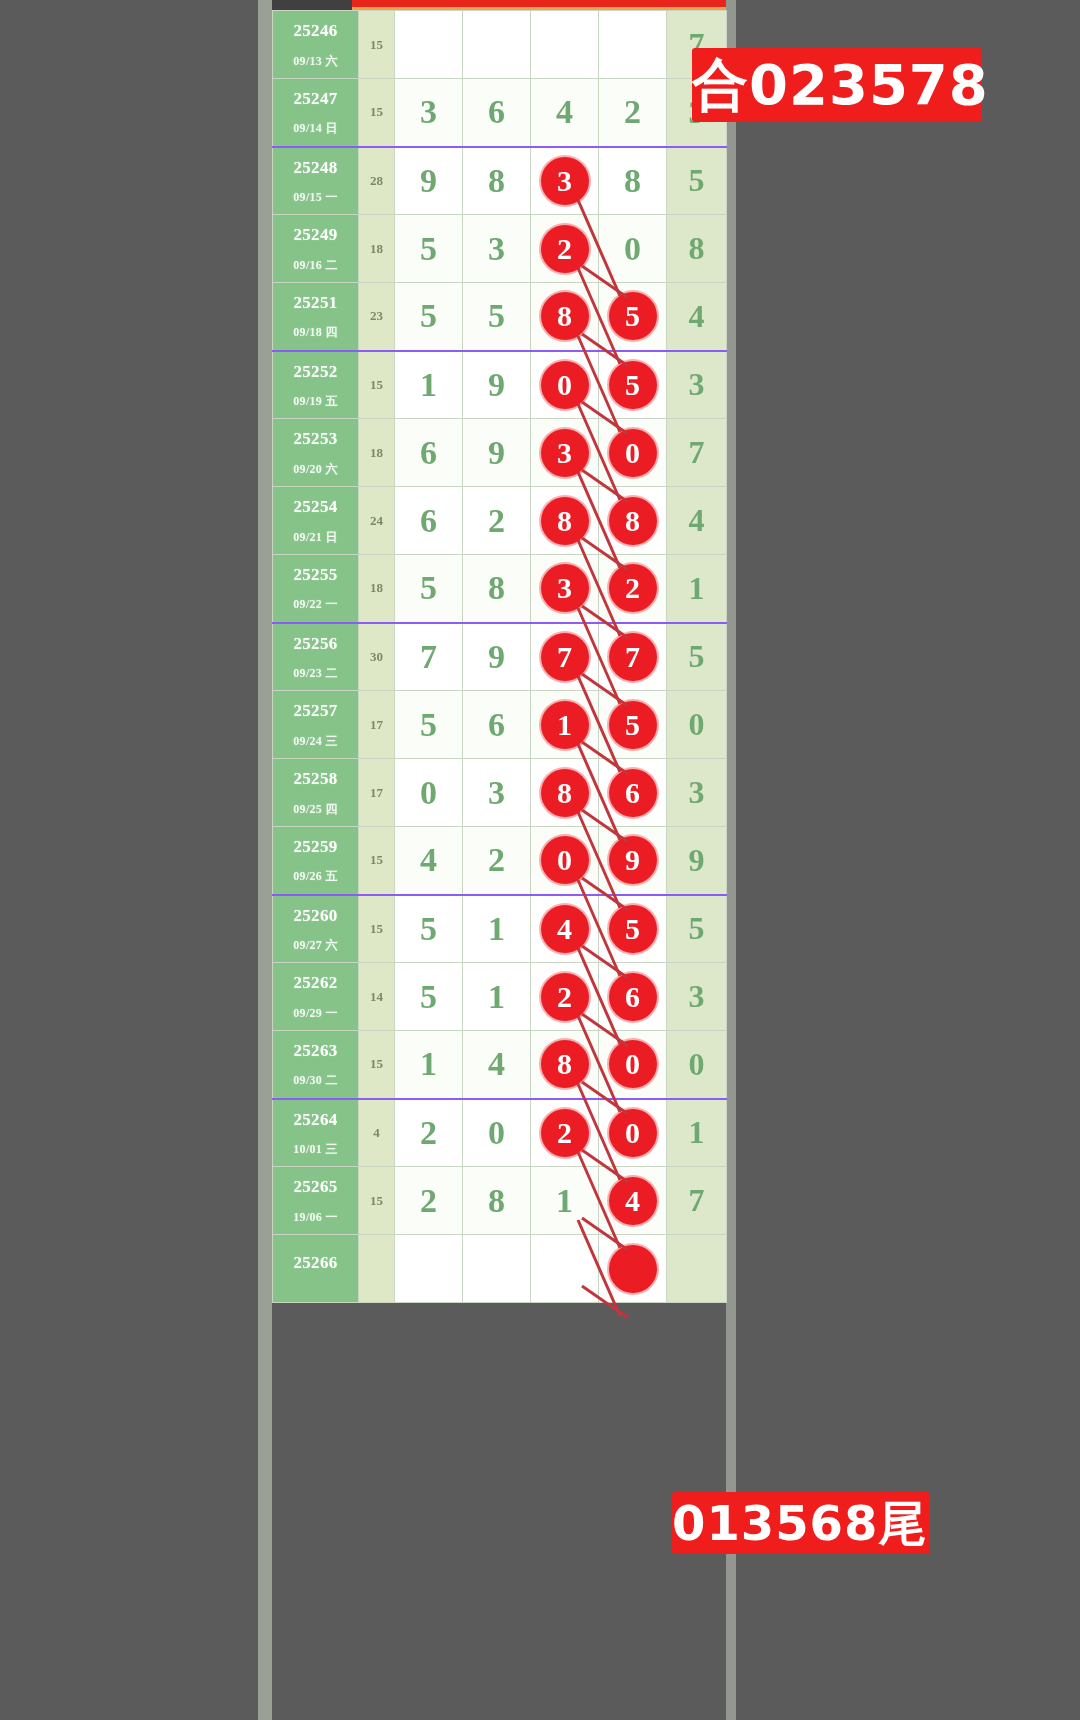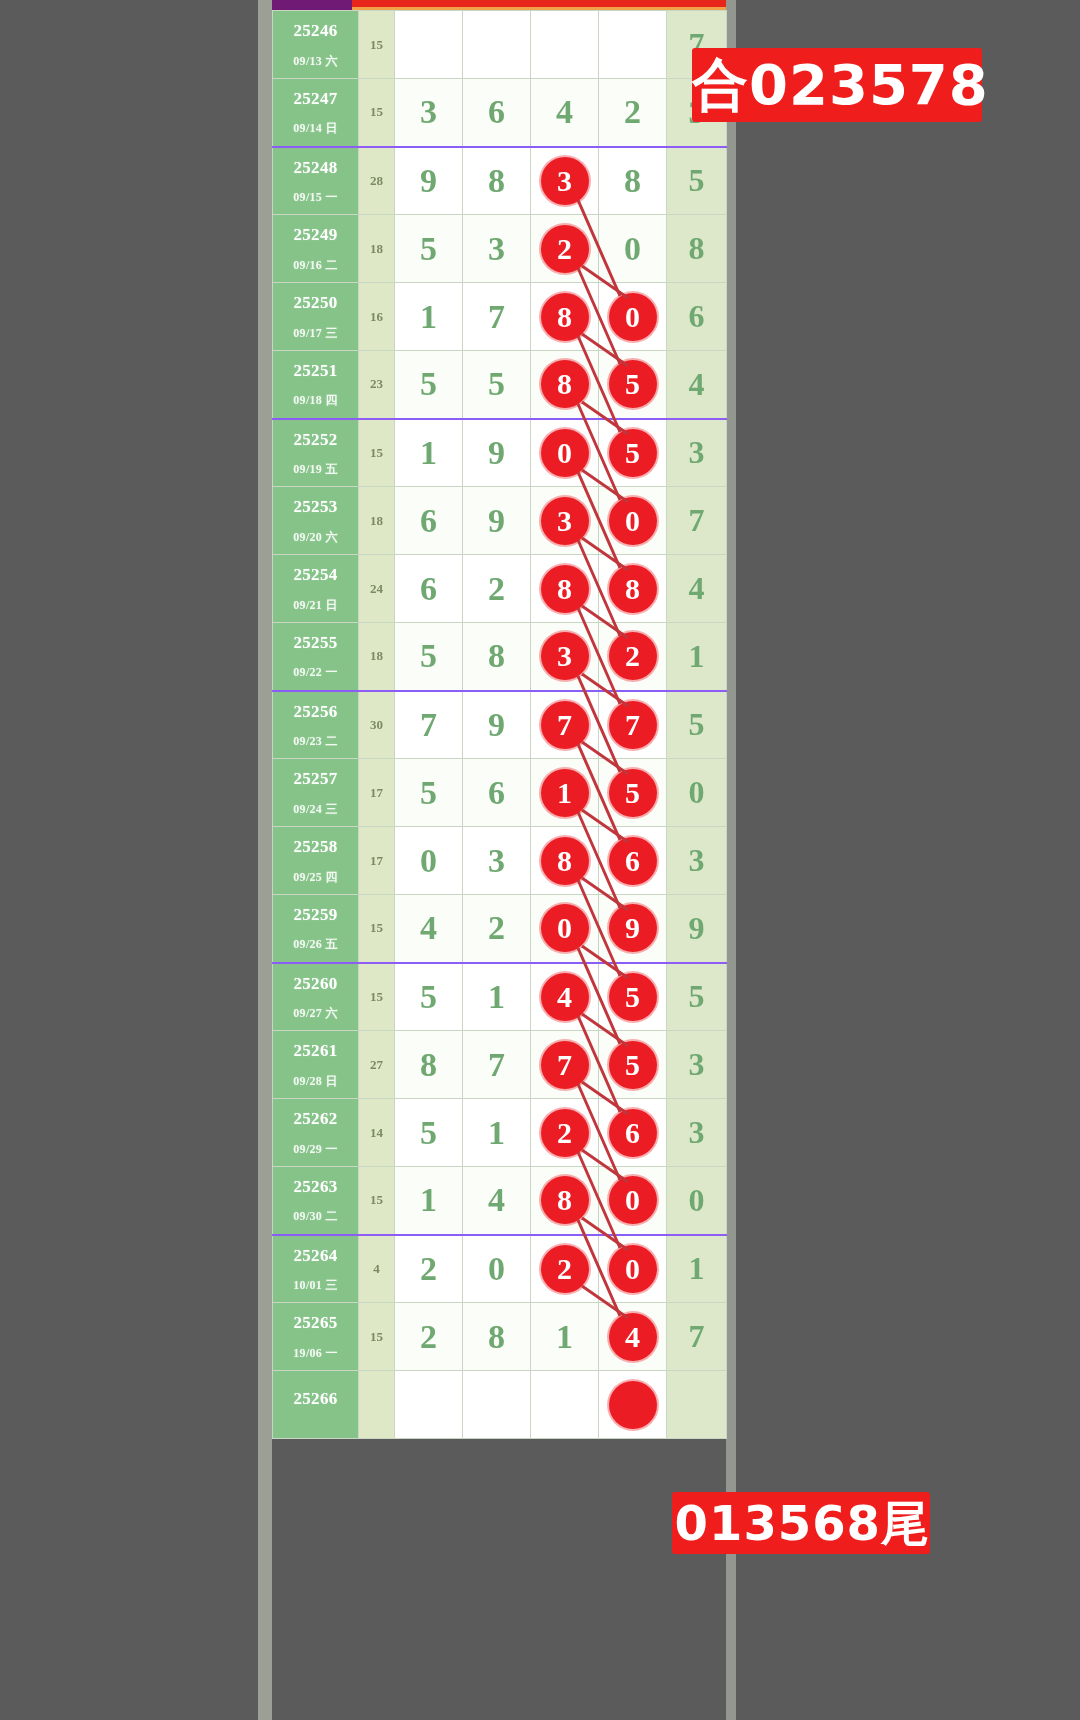--- a/index.html
+++ b/index.html
@@ -40,21 +40,21 @@
     opacity: .45;
   }
 
   
   .sheet {
     position: absolute;
     left: 272px;
     top: 0;
     width: 454px;
     height: 1224px;
-    background: #701a75;
+    background: #404040;
   }
 
   .top-red-edge {
     position: absolute;
     left: 80px;
     top: 0;
     width: 374px;
     height: 7px;
     background: #e8251b;
   }
@@ -162,21 +162,21 @@
     pointer-events: none;
   }
   svg.links line { stroke: #c1353c; stroke-width: 3; }
 
   
   .banner {
     position: absolute;
     background: #f01d1d;
     color: #ffffff;
     font-weight: 700;
-    text-align: right;
+    text-align: left;
     font-family: "DejaVu Sans", "Liberation Sans", sans-serif;
     letter-spacing: 1px;
     border-radius: 3px;
     white-space: nowrap;
   }
   .banner-top {
     left: 420px;
     top: 48px;
     width: 290px;
     height: 74px;
@@ -262,36 +262,20 @@
             <td class="digit alt">5</td>
             <td class="digit alt">3</td>
             <td class="digit alt">
               <span class="mark">2</span>
             </td>
             <td class="digit alt">0</td>
             <td class="tail">8</td>
           </tr>
           <tr class="row">
             <td class="period">
-              <span class="pno">25250</span>
-              <span class="pdate">09/17 三</span>
-            </td>
-            <td class="sum">16</td>
-            <td class="digit">1</td>
-            <td class="digit">7</td>
-            <td class="digit">
-              <span class="mark">8</span>
-            </td>
-            <td class="digit">
-              <span class="mark">0</span>
-            </td>
-            <td class="tail">6</td>
-          </tr>
-          <tr class="row">
-            <td class="period">
               <span class="pno">25251</span>
               <span class="pdate">09/18 四</span>
             </td>
             <td class="sum">23</td>
             <td class="digit alt">5</td>
             <td class="digit alt">5</td>
             <td class="digit alt">
               <span class="mark">8</span>
             </td>
             <td class="digit alt">
@@ -435,36 +419,20 @@
             <td class="sum">15</td>
             <td class="digit">5</td>
             <td class="digit">1</td>
             <td class="digit">
               <span class="mark">4</span>
             </td>
             <td class="digit">
               <span class="mark">5</span>
             </td>
             <td class="tail">5</td>
-          </tr>
-          <tr class="row">
-            <td class="period">
-              <span class="pno">25261</span>
-              <span class="pdate">09/28 日</span>
-            </td>
-            <td class="sum">27</td>
-            <td class="digit alt">8</td>
-            <td class="digit alt">7</td>
-            <td class="digit alt">
-              <span class="mark">7</span>
-            </td>
-            <td class="digit alt">
-              <span class="mark">5</span>
-            </td>
-            <td class="tail">3</td>
           </tr>
           <tr class="row">
             <td class="period">
               <span class="pno">25262</span>
               <span class="pdate">09/29 一</span>
             </td>
             <td class="sum">14</td>
             <td class="digit">5</td>
             <td class="digit">1</td>
             <td class="digit">

